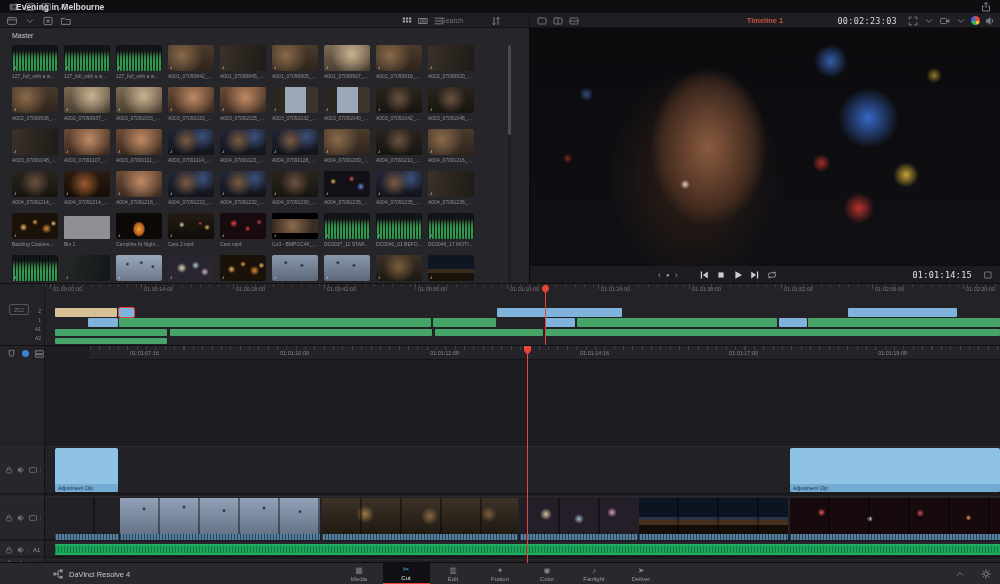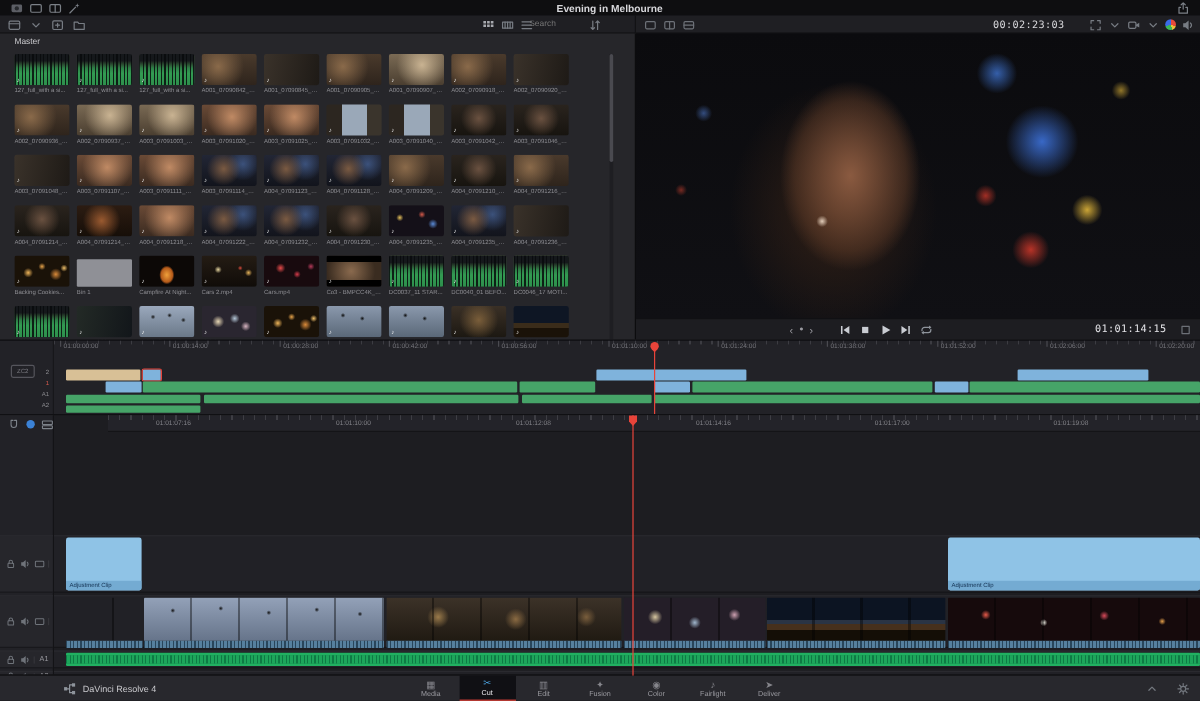--- a/index.html
+++ b/index.html
@@ -7,38 +7,38 @@
     font-family:"Liberation Sans", sans-serif; -webkit-font-smoothing:antialiased; }
   .mono { font-family:"DejaVu Sans Mono", monospace; }
   #stage { position:relative; width:1000px; height:584px; background:#1b1b1e; }
   .icon { display:inline-flex; align-items:center; justify-content:center; }
   .icon svg { display:block; }
 
   
   #topbar { position:absolute; left:0; top:0; width:1000px; height:13px; background:#0e0e10;
     display:flex; align-items:center; padding:0 6px; }
   #topbar .icon { width:16px; height:11px; opacity:.85; }
-  #win-title { position:absolute; left:16px; right:0; text-align:center; font-size:8.5px; font-weight:bold; color:#d8d8dc; }
+  #win-title { position:absolute; left:16px; right:0; text-align:left; font-size:8.5px; font-weight:bold; color:#d8d8dc; }
   #share-btn { position:absolute; right:6px; top:1px; }
 
   
   #toolrow { position:absolute; left:0; top:13px; width:1000px; height:15px; background:#1f1f23; border-bottom:1px solid #121214; display:flex; }
   #mp-toolbar { position:relative; width:530px; height:15px; border-right:1px solid #121214; display:flex; align-items:center; padding:0 5px; gap:4px; }
   #mp-toolbar .icon { width:14px; height:12px; opacity:.8; }
   #mp-views { position:absolute; left:400px; display:flex; gap:3px; align-items:center; }
   #mp-views .icon { width:13px; height:11px; }
   #mp-search { position:absolute; left:441px; width:42px; background:transparent; border:none; outline:none;
     color:#8a8a8e; font-size:7px; font-family:"Liberation Sans", sans-serif; }
   #mp-sort { position:absolute; left:489px; }
   #viewer-header { position:relative; flex:1; height:15px; display:flex; align-items:center; }
   #vh-left { display:flex; gap:3px; padding-left:5px; }
   #vh-left .icon { width:13px; height:11px; opacity:.7; }
   #viewer-title { position:absolute; left:0; right:0; text-align:center; font-size:7.5px; font-weight:bold; color:#c94f43; }
   #vh-right { position:absolute; right:4px; display:flex; align-items:center; gap:4px; }
-  #vh-timecode { font-size:8.5px; color:#d8d8dc; letter-spacing:.3px; margin-right:16px; }
+  #vh-timecode { font-size:8.5px; color:#d8d8dc; letter-spacing:.3px; margin-right:6px; }
   #vh-right .icon { width:12px; height:11px; opacity:.8; }
   .colorwheel { width:9px; height:9px; border-radius:50%;
     background:conic-gradient(#e84a3a 0 30%, #e8c43a 30% 45%, #3ab45a 45% 70%, #3a6ae8 70% 100%); }
 
   
   #media-pool { position:absolute; left:0; top:28px; width:530px; height:255px; background:#26262a; border-right:1px solid #0c0c0e; }
   #mp-bin-label { position:absolute; left:12px; top:4px; font-size:7px; color:#c8c8cc; }
   #media-grid { position:absolute; left:12px; top:17px; width:480px;
     display:grid; grid-template-columns:repeat(9, 52px); grid-auto-rows:42px; }
   .cell { width:48px; }
@@ -271,20 +271,21 @@
               <path d="M6 3v6"></path>
             </svg>
           </span>
         <span class="icon">
             <svg width="12" height="12" viewBox="0 0 12 12" fill="none" stroke="#8e949c" stroke-width="1" stroke-linecap="round" stroke-linejoin="round">
               <rect x="2" y="3" width="8" height="6" rx="1"></rect>
               <path d="M2 6h8"></path>
             </svg>
           </span>
       </div>
+      <div id="viewer-title">Timeline 1</div>
       <div id="vh-right">
         <span id="vh-timecode" class="mono">00:02:23:03</span>
         <span class="icon">
             <svg width="12" height="12" viewBox="0 0 12 12" fill="none" stroke="#8e949c" stroke-width="1" stroke-linecap="round" stroke-linejoin="round">
               <path d="M4.4 2.2H2.2v2.2M7.6 9.8h2.2V7.6M2.2 7.6v2.2h2.2M9.8 4.4V2.2H7.6"></path>
             </svg>
           </span>
         <span class="icon">
             <svg width="12" height="12" viewBox="0 0 12 12" fill="none" stroke="#8e949c" stroke-width="1" stroke-linecap="round" stroke-linejoin="round">
               <path d="M3.4 4.8L6 7.4l2.6-2.6"></path>

